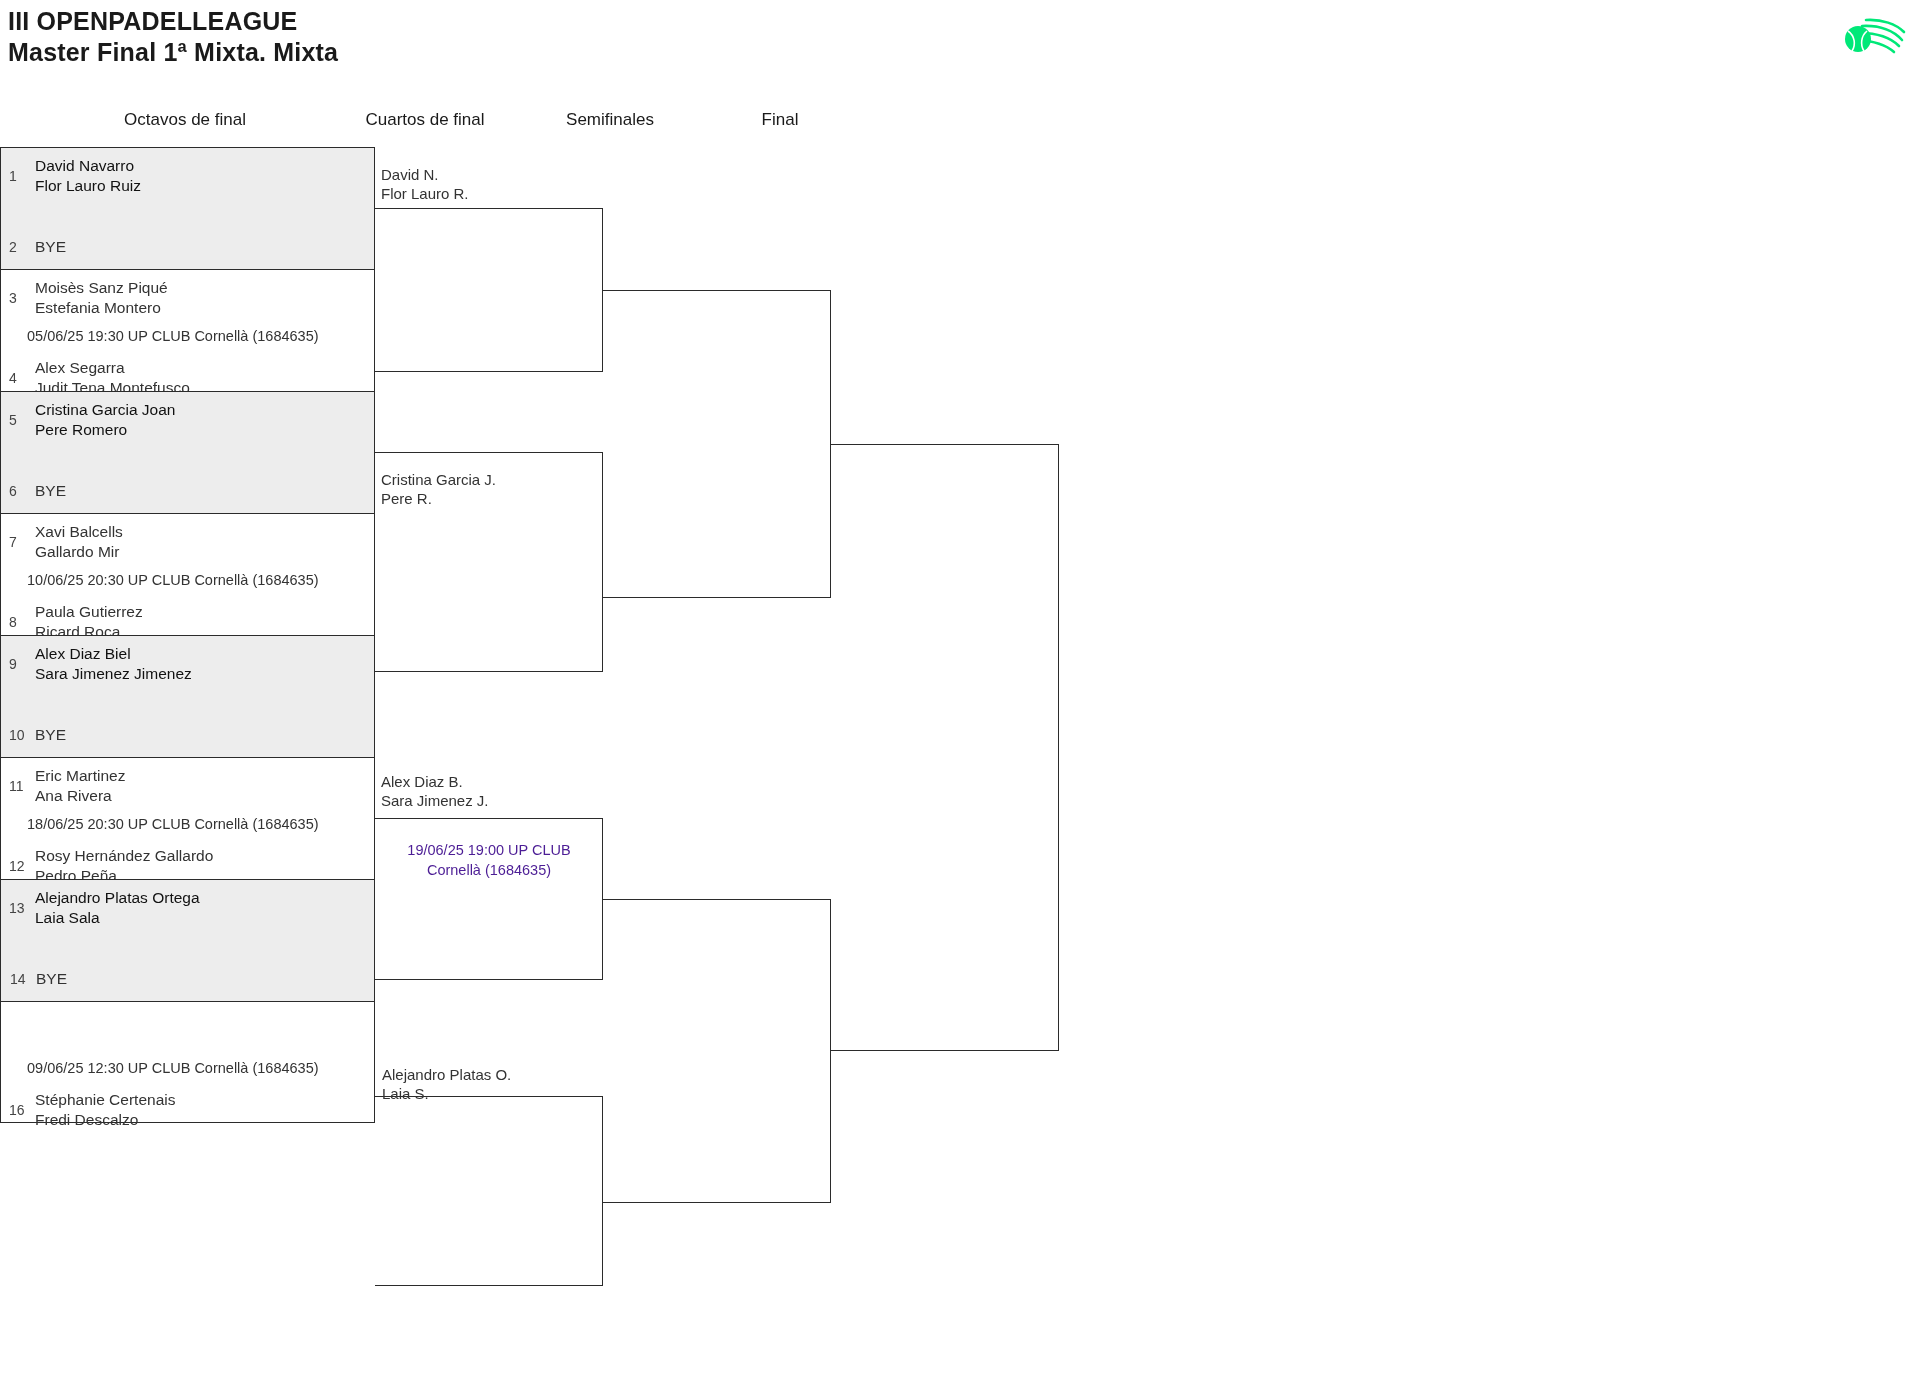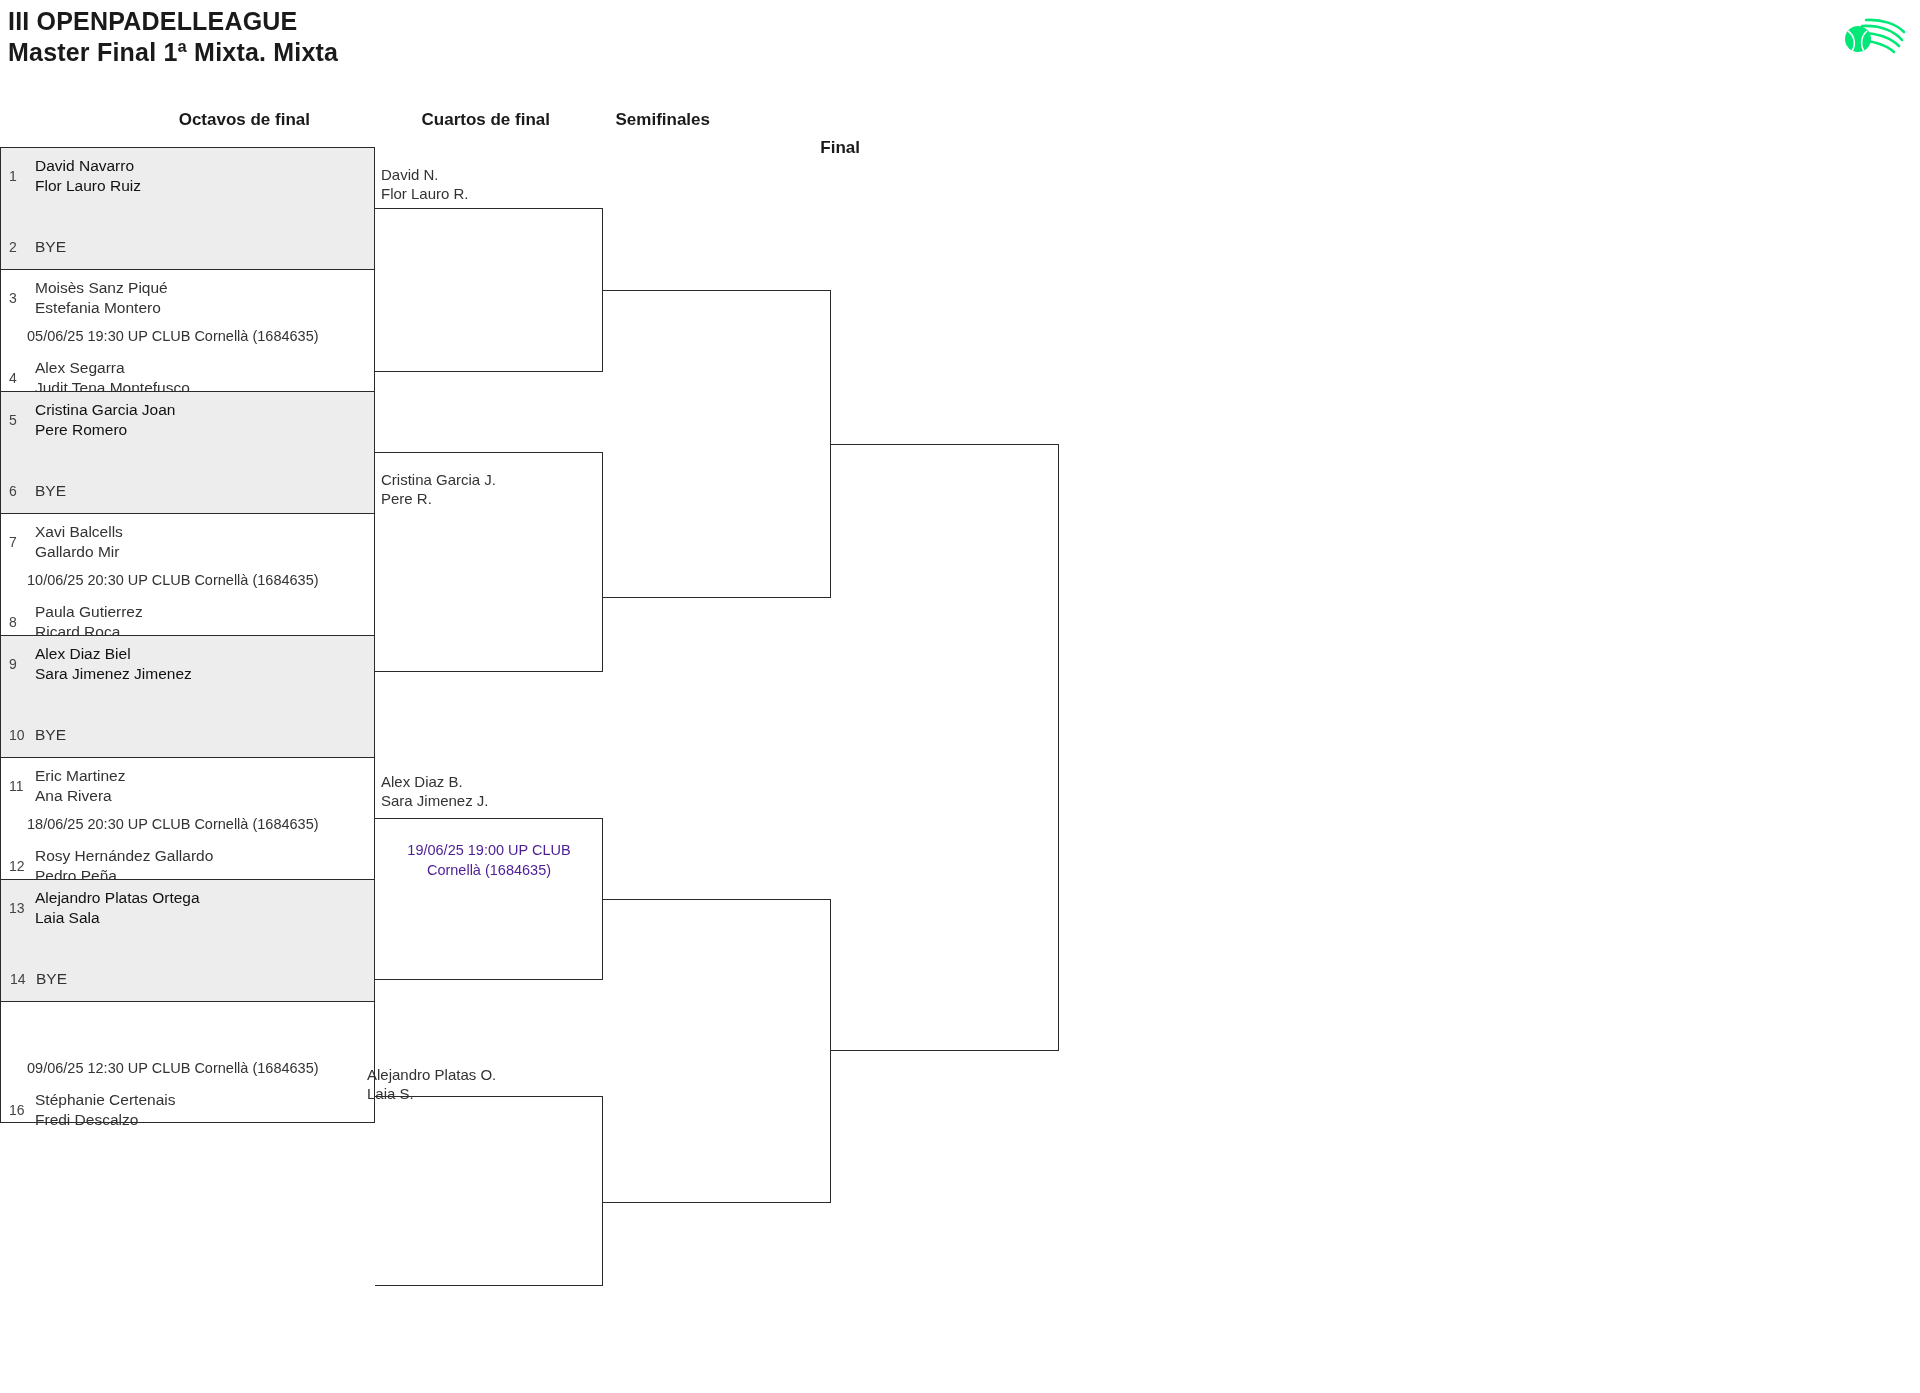--- a/index.html
+++ b/index.html
@@ -42,22 +42,22 @@
     right: 12px;
     top: 12px;
     width: 72px;
     height: 52px;
   }
 
   
   .round-head {
     position: absolute;
     font-size: 17px;
-    font-weight: bold;
-    text-align: right;
+    font-weight: normal;
+    text-align: center;
     white-space: nowrap;
   }
 
   
   #bracket {
     position: absolute;
     left: 0;
     top: 0;
     width: 1920px;
     height: 1393px;
@@ -156,21 +156,21 @@
     </g>
     <circle cx="22" cy="27" r="13" fill="#00e878"></circle>
     <path d="M12 19 C19 24, 20 33, 16 39" fill="none" stroke="#ffffff" stroke-width="1.6"></path>
     <path d="M31 19 C25 24, 24 33, 28 39" fill="none" stroke="#ffffff" stroke-width="1.6"></path>
   </svg>
 </div>
 
 <div class="round-head" style="left:60px; top:110px; width:250px;">Octavos de final</div>
 <div class="round-head" style="left:300px; top:110px; width:250px;">Cuartos de final</div>
 <div class="round-head" style="left:510px; top:110px; width:200px;">Semifinales</div>
-<div class="round-head" style="left:700px; top:110px; width:160px;margin-top:28px;">Final</div>
+<div class="round-head" style="left:700px; top:110px; width:160px;">Final</div>
 
 <div id="bracket">
 
   <div class="slotbox bye" style="top:147px; height:122px;">
     <div class="team" style="top:8px;">
       <span class="seed">1</span>
       <span class="names win">
         <span>David Navarro</span>
         <span class="l2">Flor Lauro Ruiz</span>
       </span>
@@ -304,21 +304,21 @@
   <div class="adv" style="left:381px; top:772px;">
     <span>Alex Diaz B.</span>
     <span class="l2">Sara Jimenez J.</span>
   </div>
   <div class="qinfo" style="left:381px; top:840px; width:216px;">
     <span>19/06/25 19:00 UP CLUB</span>
     <span style="display:block">Cornellà (1684635)</span>
   </div>
 
   <div class="conn" style="left:375px; top:1096px; width:228px; height:190px;"></div>
-  <div class="adv" style="left:367px; top:1065px;">
+  <div class="adv" style="left:382px; top:1065px;">
     <span>Alejandro Platas O.</span>
     <span class="l2">Laia S.</span>
   </div>
 
   <div class="conn" style="left:603px; top:290px; width:228px; height:308px;"></div>
 
   <div class="conn" style="left:603px; top:899px; width:228px; height:304px;"></div>
 
   <div class="conn" style="left:831px; top:444px; width:228px; height:607px;"></div>
 

